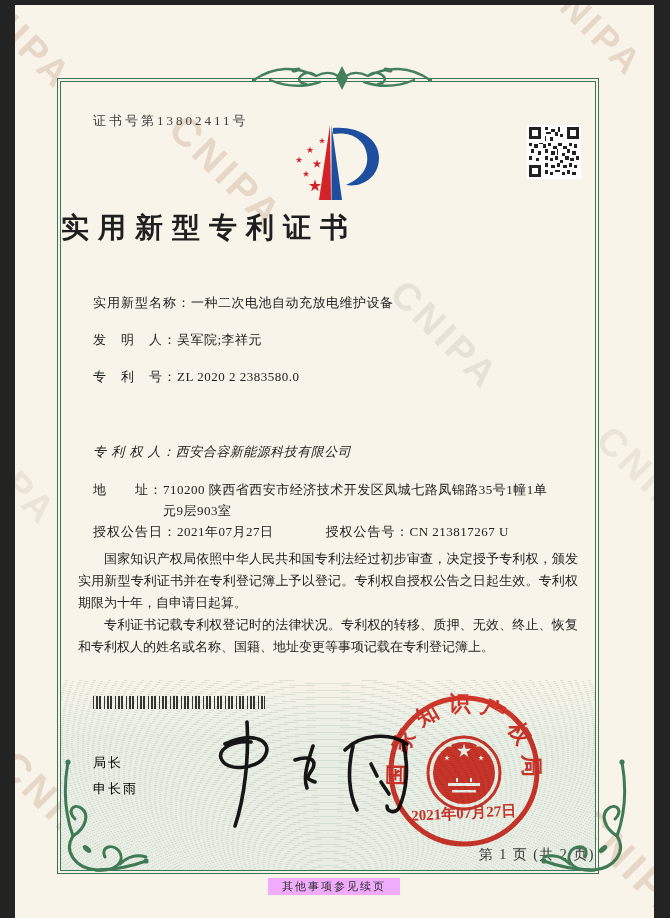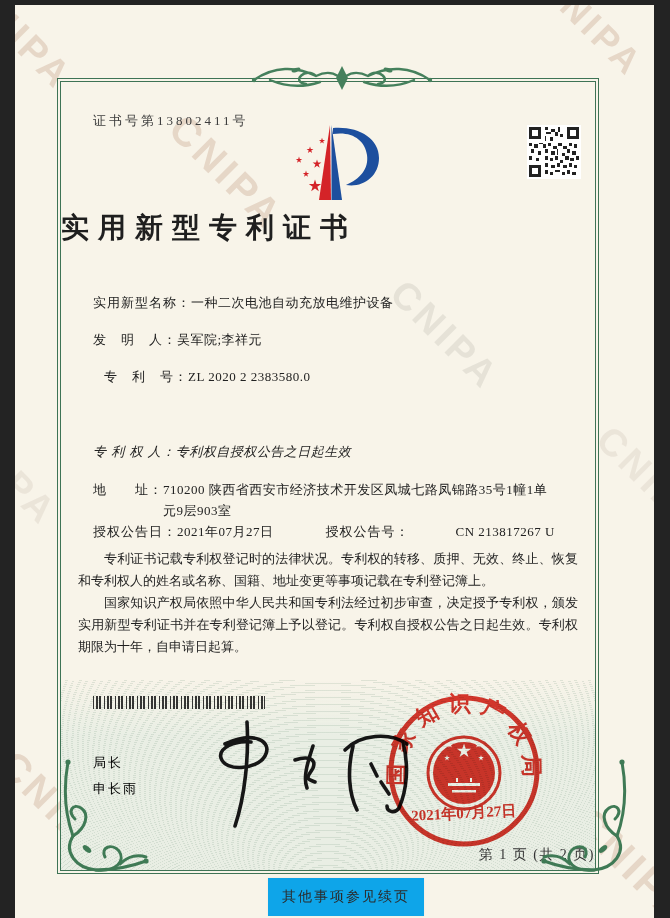--- a/index.html
+++ b/index.html
@@ -30,37 +30,37 @@
   .certno{position:absolute;left:32px;top:30px;font-size:13px;letter-spacing:3px;color:#3d3d3d;}
   .qr{position:absolute;left:466px;top:43px;width:54px;height:54px;background:#fff;padding:2px;box-sizing:border-box;}
   .logo{position:absolute;left:225px;top:40px;width:95px;height:80px;}
   .title{position:absolute;left:0;right:0;top:127px;font-size:28px;font-weight:bold;
          letter-spacing:9px;color:#1f1f1f;}
   .frow{position:absolute;display:flex;font-size:13px;color:#222;line-height:21px;}
   .flabel{white-space:nowrap;letter-spacing:1px;}
   .fvalue{letter-spacing:.5px;}
   .addr .fvalue{width:392px;}
   .grant{display:flex;justify-content:space-between;}
-  .grant .pair2{margin-left:52px;display:flex;gap:46px;}
+  .grant .pair2{margin-left:52px;display:flex;}
 
   .paras{position:absolute;left:17px;right:17px;top:466px;font-size:13px;line-height:22px;
          color:#1f1f1f;text-align:justify;}
   .paras p{margin:0;text-indent:2em;}
 
   .barcode{position:absolute;left:32px;top:614px;width:172px;height:13px;opacity:.88;
     background:repeating-linear-gradient(90deg,#1b1b1b 0 1px,transparent 1px 3px,#1b1b1b 3px 5px,
       transparent 5px 6px,#1b1b1b 6px 8px,transparent 8px 11px);}
   .director{position:absolute;left:32px;top:668px;font-size:13px;line-height:26px;letter-spacing:2px;color:#000000;}
   .signature{position:absolute;left:134px;top:634px;width:240px;height:115px;}
   .seal{position:absolute;left:325px;top:609px;width:156px;height:156px;mix-blend-mode:multiply;opacity:.93;}
   .pageno{position:absolute;left:0;right:0;top:764px;text-align:right;font-size:14px;
           letter-spacing:1.5px;color:#333;}
 
-  .footnote{position:absolute;left:268px;top:878px;z-index:4;background:#0ea5e9;
-            padding:10px 14px;font-size:14px;letter-spacing:2px;color:#2b2b2b;
+  .footnote{position:absolute;left:268px;top:878px;z-index:4;background:#f0abfc;
+            padding:1px 14px;font-size:11px;letter-spacing:2px;color:#2b2b2b;
             box-shadow:0 0 2px rgba(0,0,0,.06);}
 </style>
 </head>
 <body>
 
 <div class="screen">
 
   <svg width="0" height="0" style="position:absolute" aria-hidden="true">
     <defs>
       <polygon id="star" points="0,-10 5.878,8.09 -9.511,-3.09 9.511,-3.09 -5.878,8.09" fill-rule="nonzero"></polygon>
@@ -133,44 +133,44 @@
     <div class="title">实用新型专利证书</div>
 
     <div class="frow" style="left:32px;top:210px;">
       <span class="flabel">实用新型名称：</span>
       <span class="fvalue">一种二次电池自动充放电维护设备</span>
     </div>
     <div class="frow" style="left:32px;top:247px;">
       <span class="flabel">发　明　人：</span>
       <span class="fvalue">吴军院;李祥元</span>
     </div>
-    <div class="frow" style="left:32px;top:284px;margin-left:11px;">
+    <div class="frow" style="left:32px;top:284px;">
       <span class="flabel">专　利　号：</span>
       <span class="fvalue">ZL 2020 2 2383580.0</span>
     </div>
     <div class="frow" style="left:32px;top:359px;font-style:italic;">
       <span class="flabel">专 利 权 人：</span>
-      <span class="fvalue">专利权自授权公告之日起生效</span>
+      <span class="fvalue">西安合容新能源科技有限公司</span>
     </div>
     <div class="frow addr" style="left:32px;top:397px;">
       <span class="flabel">地　　址：</span>
       <span class="fvalue">710200 陕西省西安市经济技术开发区凤城七路凤锦路35号1幢1单元9层903室</span>
     </div>
     <div class="frow grant" style="left:32px;top:439px;">
       <span class="flabel">授权公告日：</span>
       <span class="fvalue">2021年07月27日</span>
       <span class="pair2">
         <span class="flabel">授权公告号：</span>
         <span class="fvalue">CN 213817267 U</span>
       </span>
     </div>
 
     <div class="paras">
+      <p>国家知识产权局依照中华人民共和国专利法经过初步审查，决定授予专利权，颁发实用新型专利证书并在专利登记簿上予以登记。专利权自授权公告之日起生效。专利权期限为十年，自申请日起算。</p>
       <p>专利证书记载专利权登记时的法律状况。专利权的转移、质押、无效、终止、恢复和专利权人的姓名或名称、国籍、地址变更等事项记载在专利登记簿上。</p>
-      <p>国家知识产权局依照中华人民共和国专利法经过初步审查，决定授予专利权，颁发实用新型专利证书并在专利登记簿上予以登记。专利权自授权公告之日起生效。专利权期限为十年，自申请日起算。</p>
     </div>
 
     <div class="barcode"></div>
 
     <div class="director">
       <div>局长</div>
       <div>申长雨</div>
     </div>
 
     <div class="signature">

